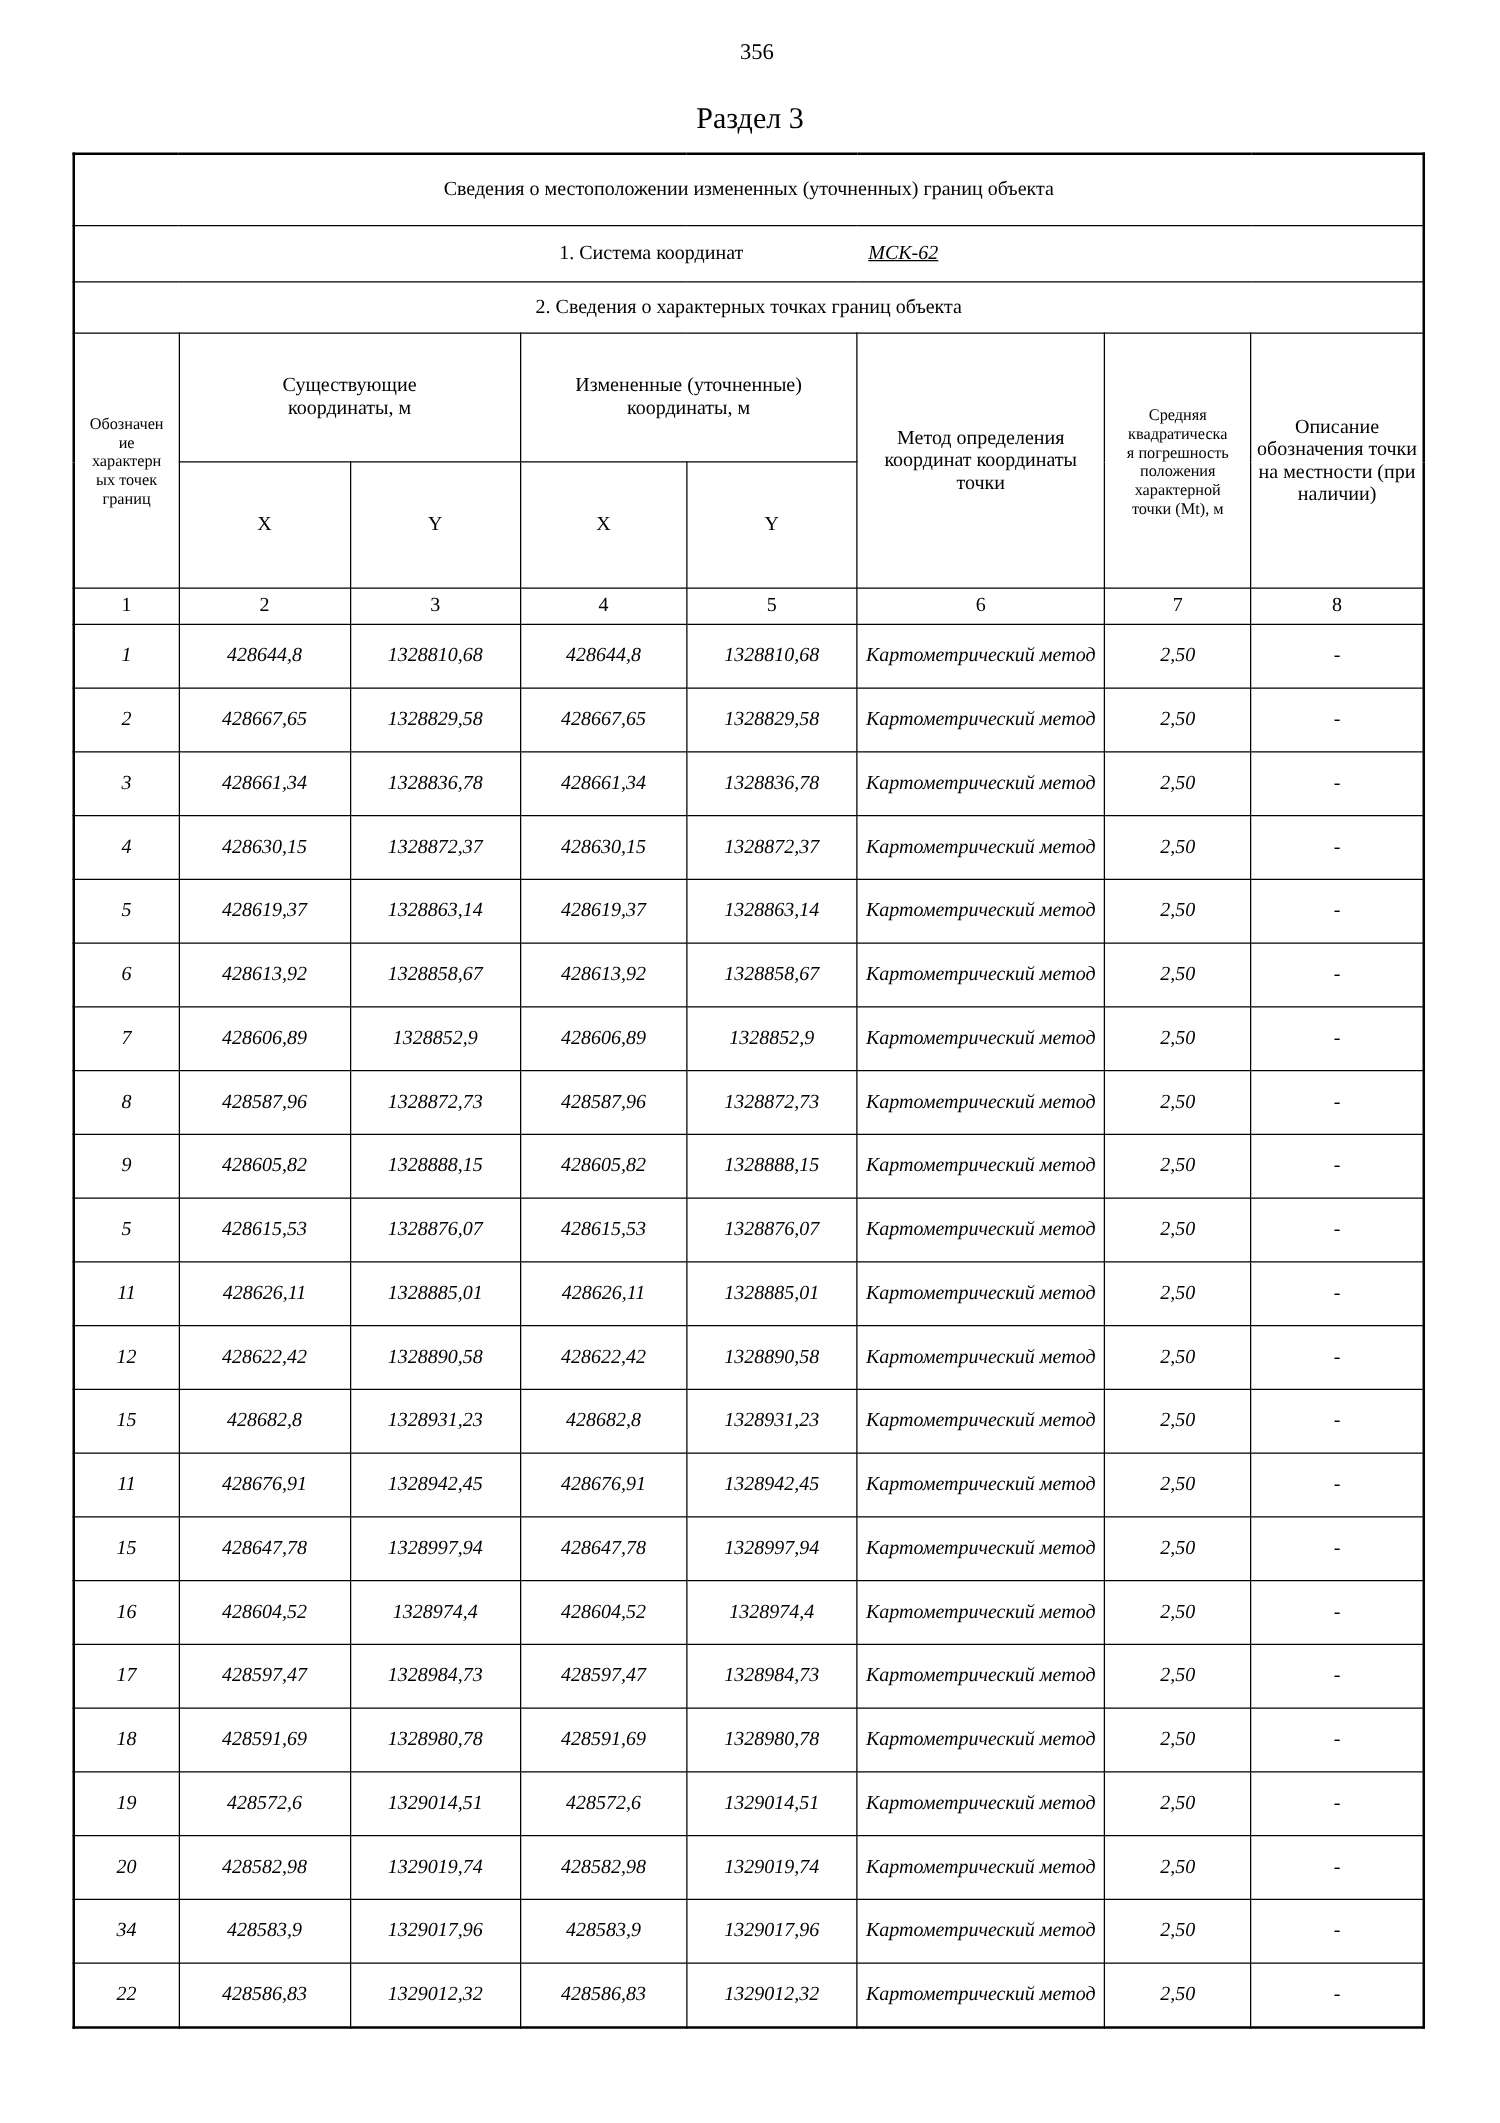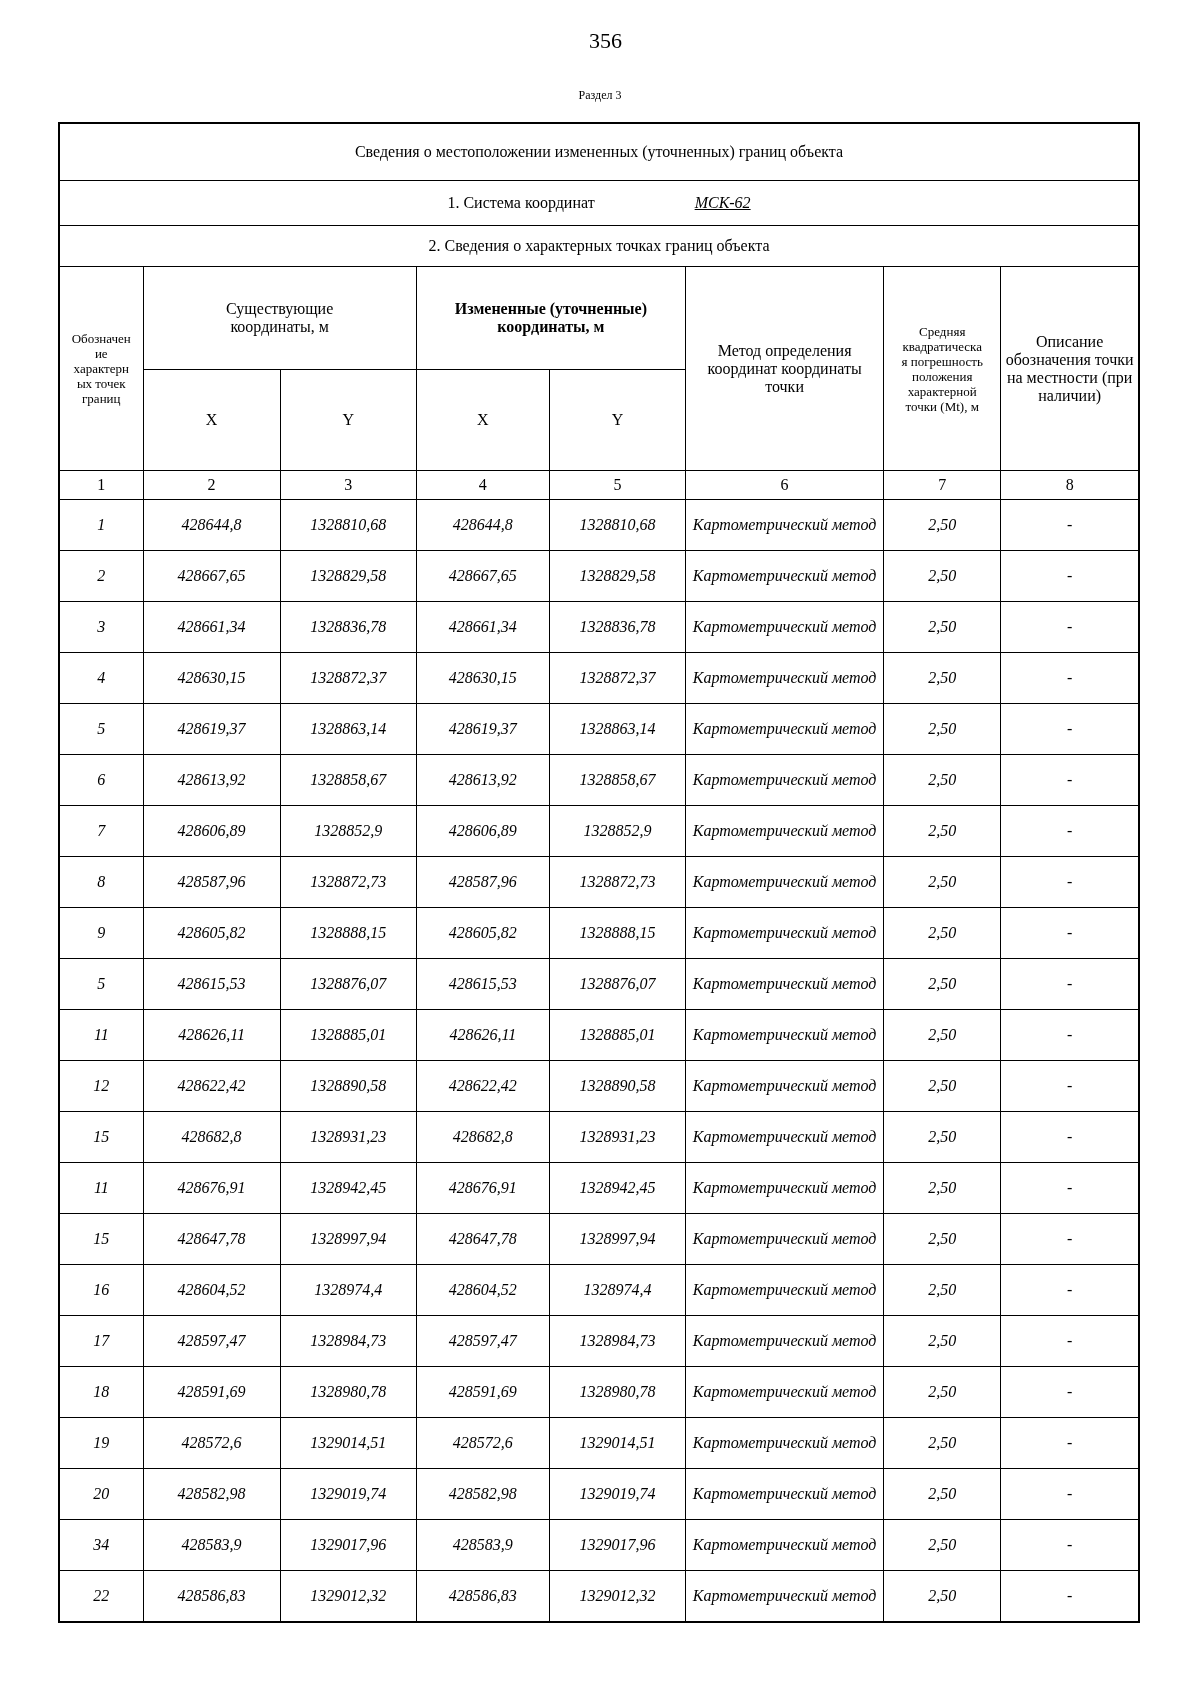--- a/index.html
+++ b/index.html
@@ -8,28 +8,28 @@
     width: 1200px;
     height: 1698px;
     background: #ffffff;
     color: #000000;
     font-family: "Liberation Serif", "DejaVu Serif", serif;
     overflow: hidden;
   }
   .page-number {
     text-align: center;
     padding-top: 30px;
-    font-size: 22px;
+    font-size: 18px;
     line-height: 22px;
     padding-left: 11px;
   }
   .section-title {
     text-align: center;
     margin-top: 32px;
-    font-size: 12px;
+    font-size: 24px;
     line-height: 22px;
   }
   table.main {
     border-collapse: collapse;
     table-layout: fixed;
     width: 1082px;
     margin: 16px 0 0 58px;
     border: 2px solid #000;
   }
   table.main td {
@@ -62,21 +62,21 @@
     margin-left: 100px;
     text-align: right;
   }
   .hdr1 td { height: 100px; font-size: 17px; }
   .hdr2 td { height: 98px; font-size: 17px; }
   .cell-point-hdr { font-size: 13px !important; line-height: 15px; }
   .cell-mt-hdr { font-size: 13px !important; line-height: 15px; }
   .w { margin: 0 auto; }
   .w-point { max-width: 60px; overflow-wrap: anywhere; word-break: break-word; }
   .w-exist { max-width: 165px; }
-  .w-changed { max-width: 248px; font-weight: bold; }
+  .w-changed { max-width: 248px; }
   .w-method { max-width: 155px; }
   .w-mt { max-width: 82px; overflow-wrap: anywhere; word-break: break-word; }
   .w-desc { max-width: 128px; }
   .row-nums td {
     height: 26px;
     font-size: 15px;
     border-bottom: 4px double #000;
   }
   tbody.data td {
     height: 48px;

